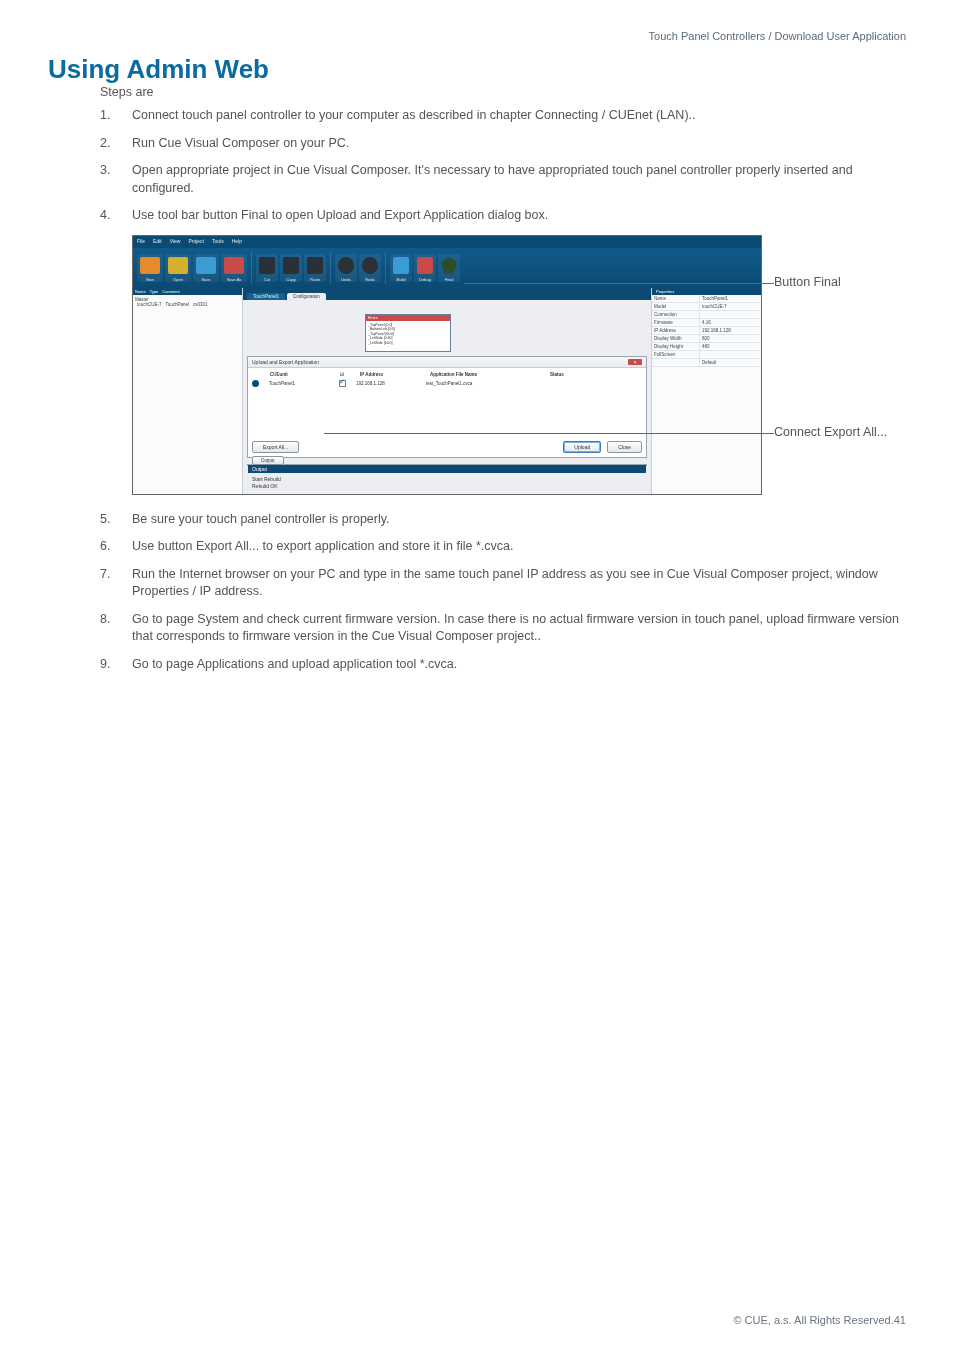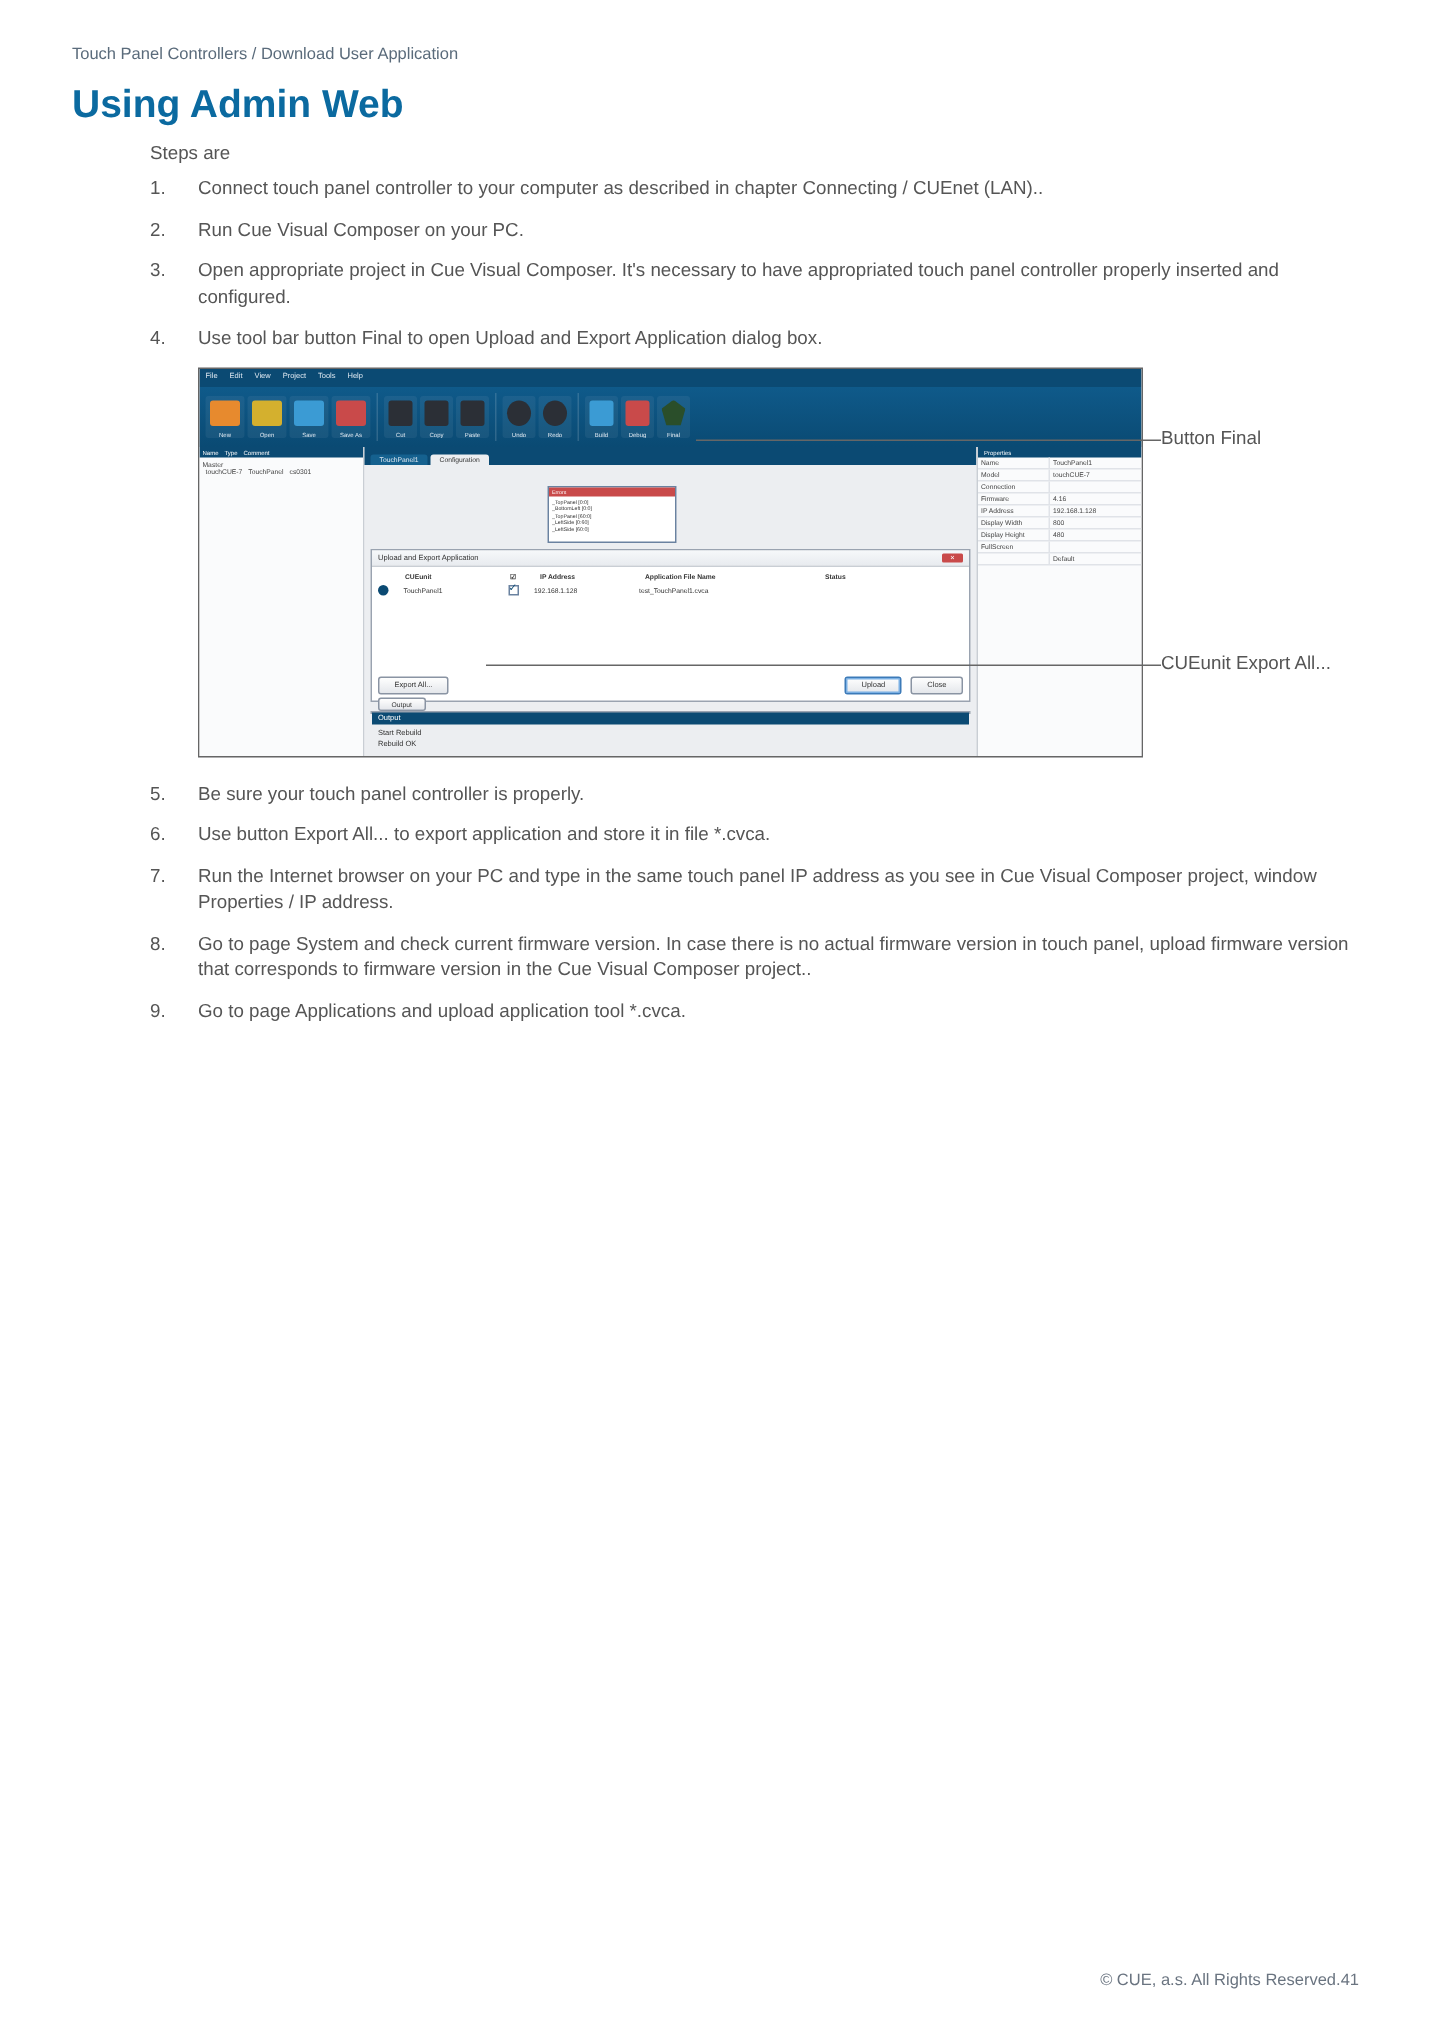--- a/index.html
+++ b/index.html
@@ -12,28 +12,27 @@
     color: #333;
   }
   .page {
     padding: 30px 48px 24px 48px;
     height: 100%;
     position: relative;
   }
   .breadcrumb {
     font-size: 11px;
     color: #5a6b7b;
-    text-align: left;
+    text-align: right;
     margin-bottom: 12px;
   }
   h1.title {
     color: #0b6aa0;
     font-size: 26px;
     font-weight: 600;
-    margin-bottom: 10px;
   }
   .intro {
     font-size: 12.5px;
     color: #555;
     margin-left: 52px;
     margin-bottom: 8px;
   }
   ol.steps {
     list-style: none;
     margin-left: 52px;
@@ -402,21 +401,21 @@
         </div>
       </div>
     </div>
 
     <div class="callout" style="left:642px; top:40px;">
       <div class="line" style="right:100%; width:310px; top:8px;"></div>
       <span>Button Final</span>
     </div>
     <div class="callout" style="left:642px; top:190px;">
       <div class="line" style="right:100%; width:450px; top:8px;"></div>
-      <span>CUEunit Export All...</span>
+      <span>Connect Export All...</span>
     </div>
   </div>
 
   <ol class="steps" start="5">
     <li><span class="num">5.</span><span>Be sure your touch panel controller is properly.</span></li>
     <li><span class="num">6.</span><span>Use button Export All... to export application and store it in file *.cvca.</span></li>
     <li><span class="num">7.</span><span>Run the Internet browser on your PC and type in the same touch panel IP address as you see in Cue Visual Composer project, window Properties / IP address.</span></li>
     <li><span class="num">8.</span><span>Go to page System and check current firmware version. In case there is no actual firmware version in touch panel, upload firmware version that corresponds to firmware version in the Cue Visual Composer project..</span></li>
     <li><span class="num">9.</span><span>Go to page Applications and upload application tool *.cvca.</span></li>
   </ol>

